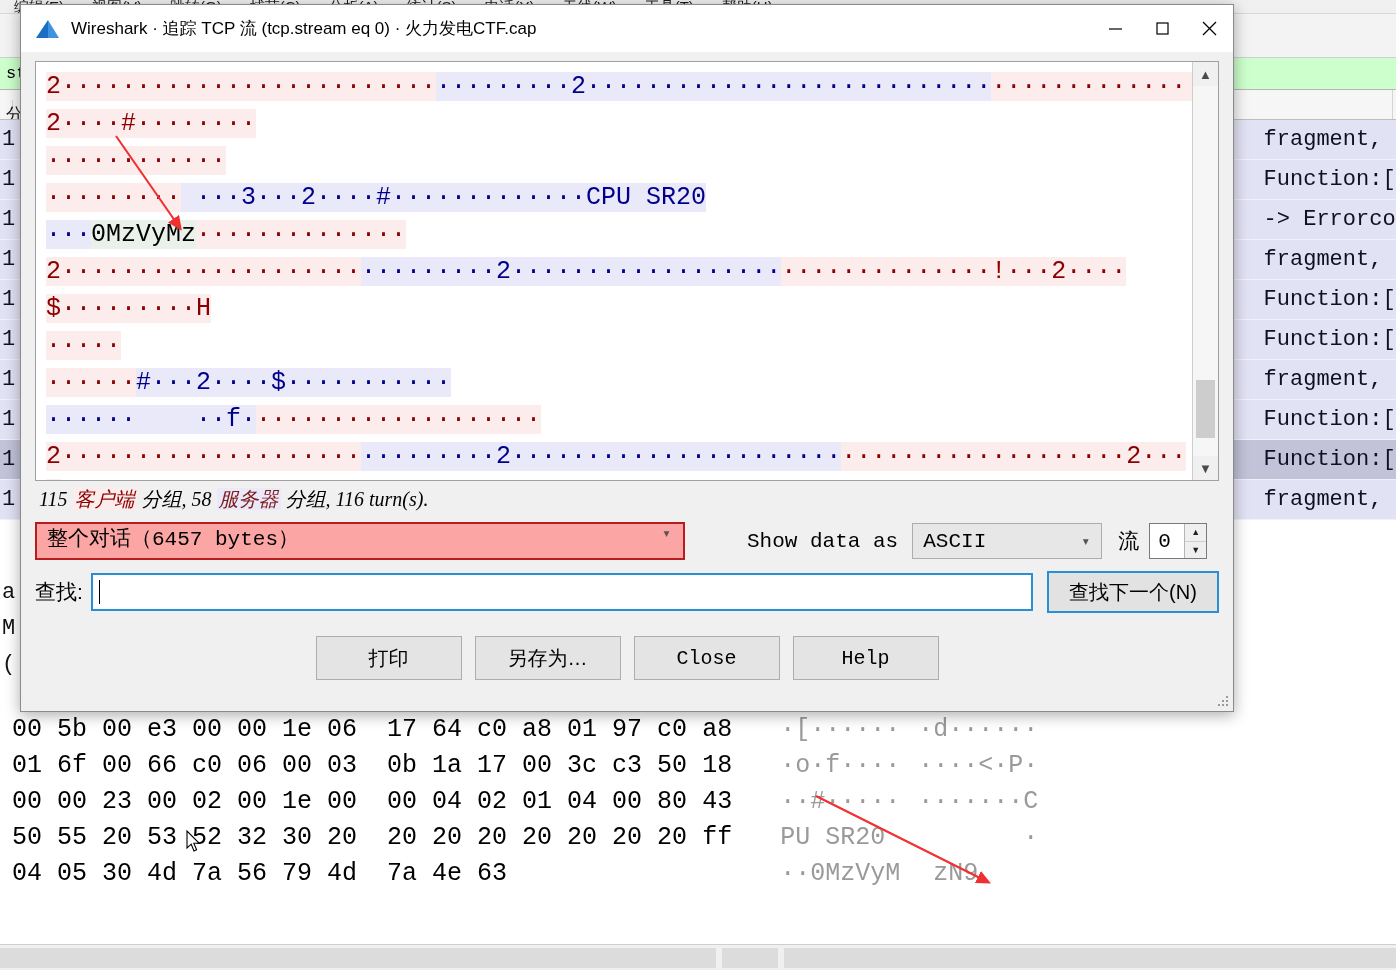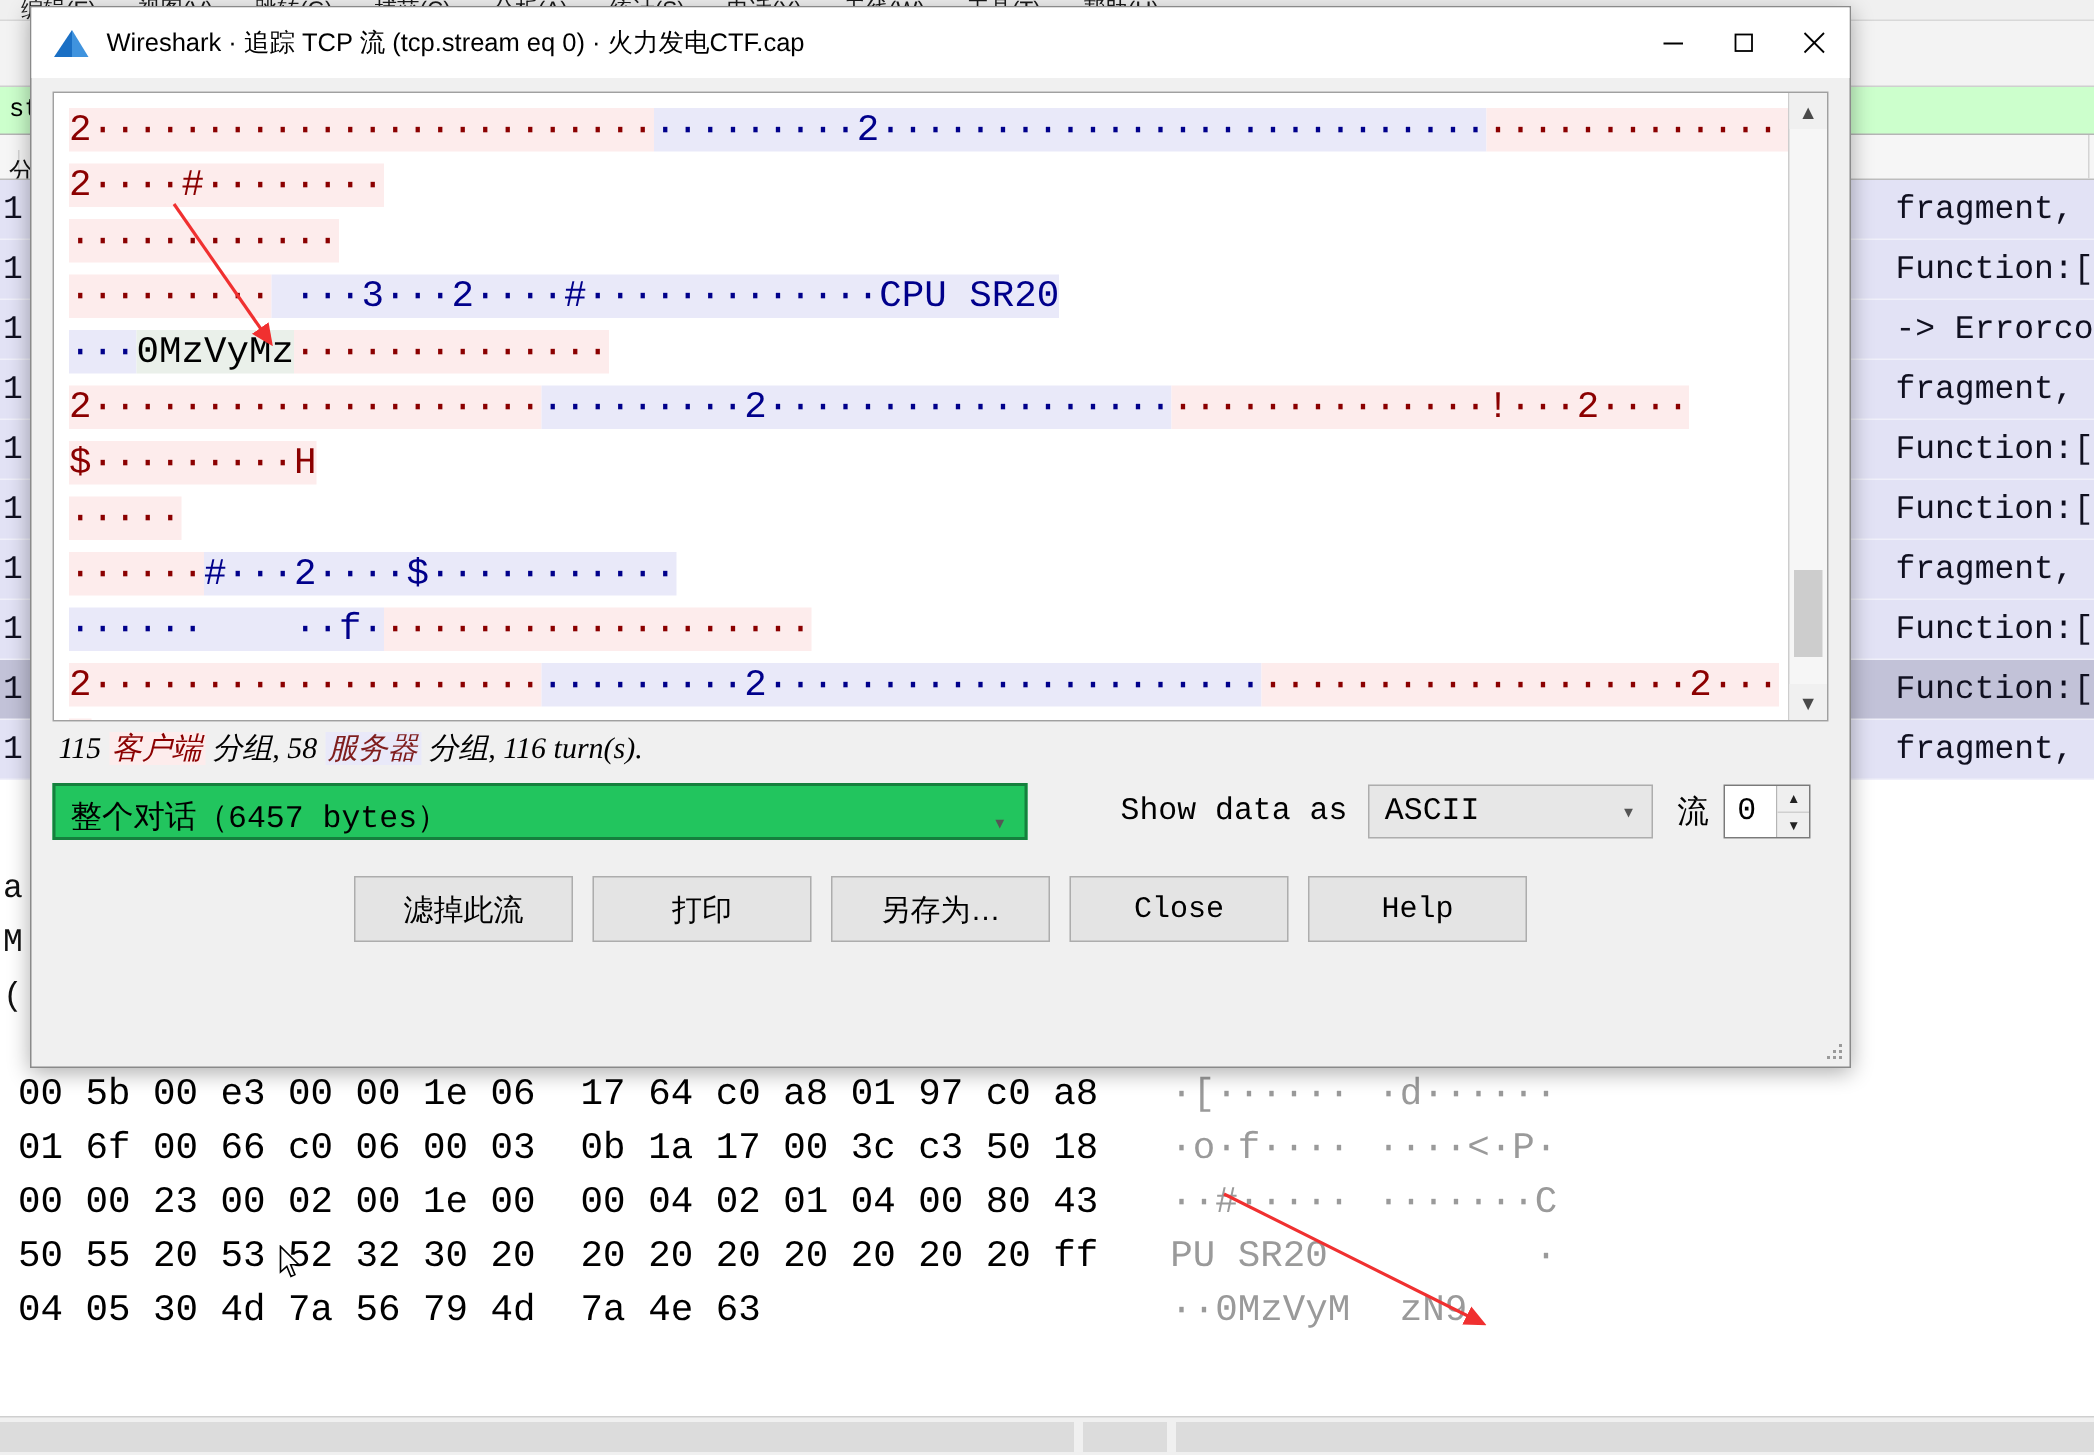--- a/index.html
+++ b/index.html
@@ -166,23 +166,23 @@
   }
   .statline .cli-tag { background: #fdecec; color: #8b0000; padding: 0 2px; }
   .statline .srv-tag { background: #e9e9f9; color: #7f1d1d; padding: 0 2px; }
 
   .row-conv {
     height: 44px; display: flex; align-items: center; gap: 0;
     margin-top: 2px;
   }
   .conv-select {
     width: 650px; height: 38px;
-    border: 2px solid #15803d;
-    background: #22c55e;
-    display: flex; align-items: flex-end;
+    border: 2px solid #b91c1c;
+    background: #fca5a5;
+    display: flex; align-items: flex-start;
     padding: 0 10px;
     font-family: "Liberation Mono", monospace;
     font-size: 21px; color: #000;
     position: relative;
   }
   .conv-select .chev { position: absolute; right: 12px; color: #555; font-size: 15px; }
 
   .showdata-lbl {
     margin-left: 62px;
     font-family: "Liberation Mono", monospace;
@@ -356,23 +356,30 @@
       <div class="stream-lbl">流</div>
       <div class="spin">
         <div class="val">0</div>
         <div class="arrows">
           <div>▲</div>
           <div>▼</div>
         </div>
       </div>
     </div>
 
+    <div class="row-find">
+      <div class="find-lbl">查找:</div>
+      <div class="find-input">
+        <span class="caret"></span>
+        <span></span>
+      </div>
+      <div class="findnext-btn">查找下一个(N)</div>
+    </div>
 
     <div class="row-btns" id="dlgbtns">
-        <div class="dbtn">滤掉此流</div>
         <div class="dbtn">打印</div>
         <div class="dbtn">另存为…</div>
         <div class="dbtn mono">Close</div>
         <div class="dbtn mono">Help</div>
       </div>
   </div>
 
   <svg class="resize-grip" viewBox="0 0 14 14">
     <g fill="#9a9a9a">
       <rect x="10" y="2" width="2" height="2"></rect>

